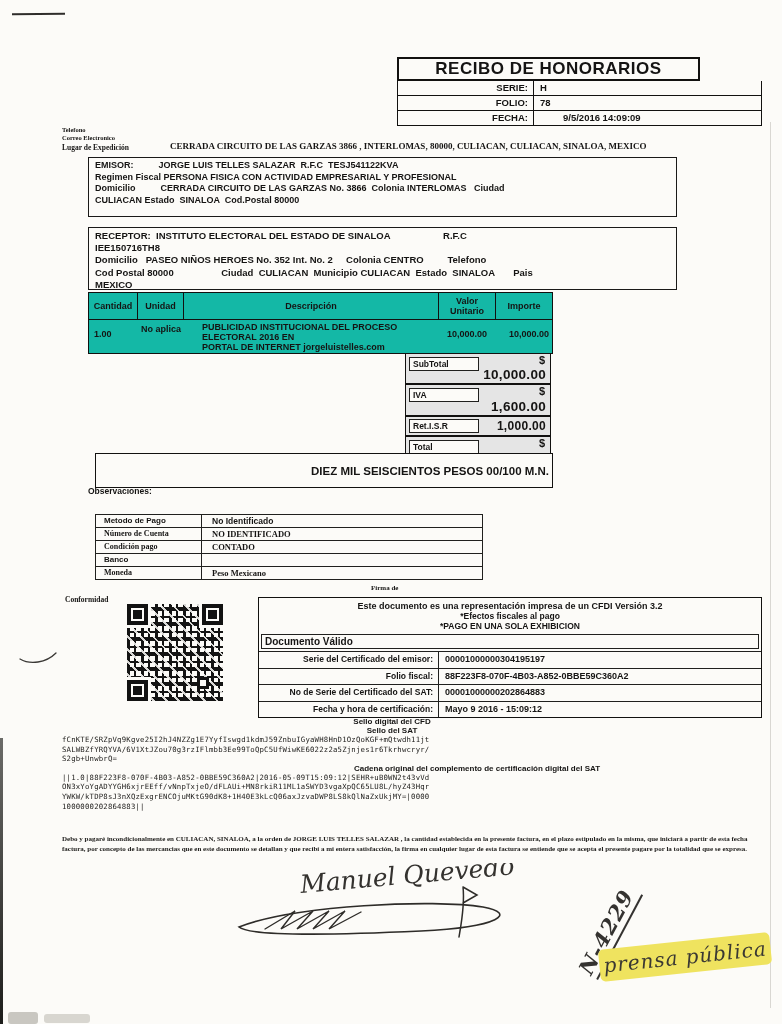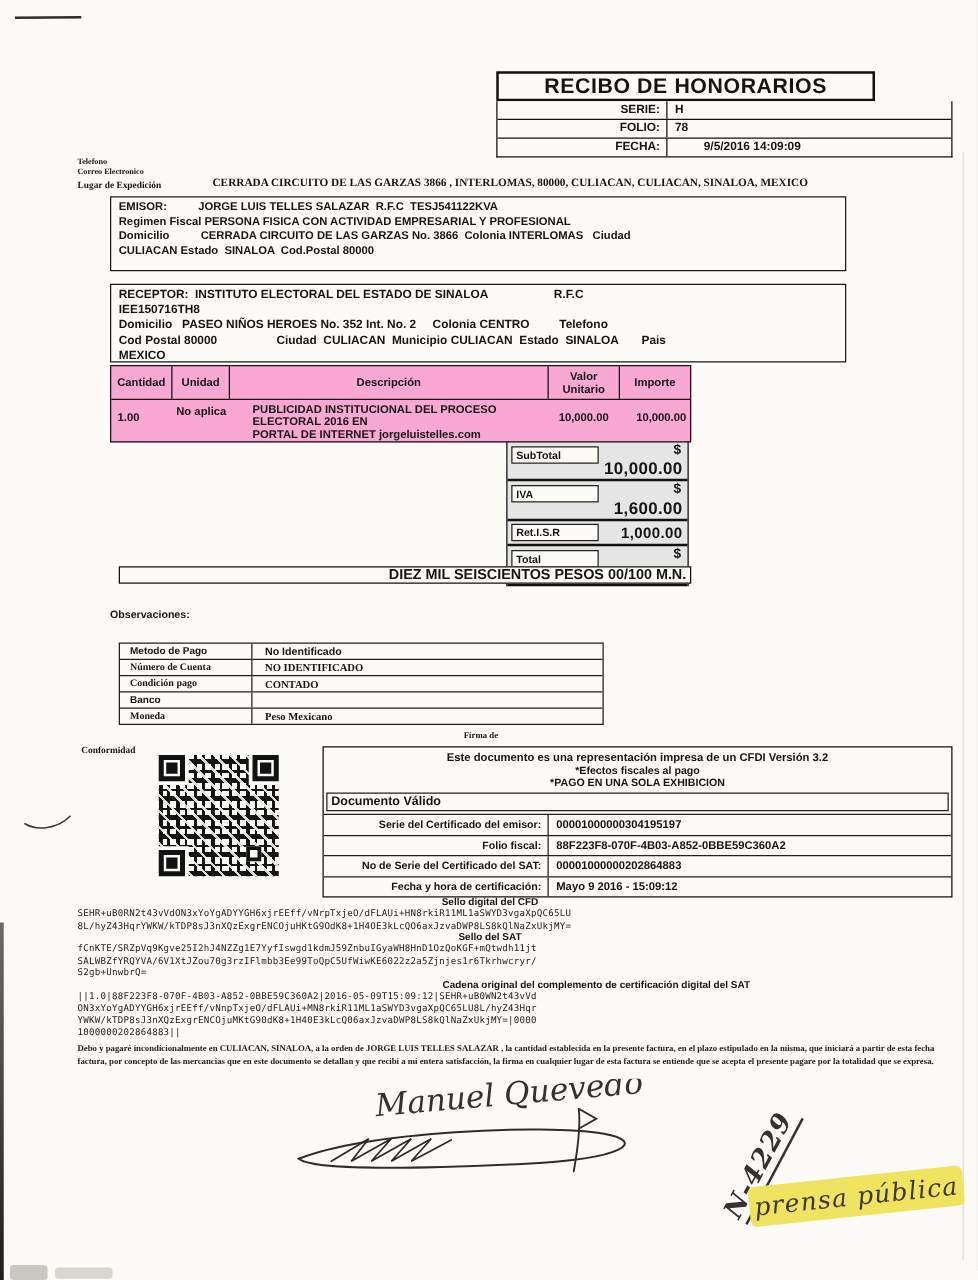--- a/index.html
+++ b/index.html
@@ -32,21 +32,21 @@
   .exp-lug{left:62px;top:143px;font-size:7.5px;font-weight:bold;}
   .exp-val{left:170px;top:141px;font-size:9px;font-weight:bold;}
 
   
   .party{border:1.5px solid #1a1918;box-sizing:border-box;padding:2px 6px;background:#fcfbf8;}
   .emisor{left:88px;top:157px;width:589px;height:60px;font-size:9px;line-height:11.6px;font-weight:bold;}
   .receptor{left:88px;top:227px;width:589px;height:63px;font-size:9.5px;line-height:12.2px;font-weight:bold;}
   .party div{white-space:pre-wrap;}
 
   
-  .items{left:88px;top:292px;width:465px;border:1.5px solid #121110;box-sizing:border-box;background:#f9a8d4;}
+  .items{left:88px;top:292px;width:465px;border:1.5px solid #121110;box-sizing:border-box;background:#14b8a6;}
   .ithead{display:flex;height:26px;border-bottom:1.5px solid #121110;}
   .ithead>div{box-sizing:border-box;border-left:1.5px solid #121110;display:flex;align-items:center;justify-content:center;
               text-align:center;font-weight:bold;font-size:9px;line-height:10px;}
   .ithead>div:first-child{border-left:none;}
   .c-cant{width:48px;}.c-uni{width:46px;}.c-desc{flex:1;}.c-val{width:57px;}.c-imp{width:57px;}
   .itbody{position:relative;height:33px;font-weight:bold;font-size:9px;}
   .it-cant{left:5px;top:9px;}
   .it-uni{left:52px;top:4px;width:40px;line-height:10px;}
   .it-desc{left:113px;top:2px;line-height:10px;}
   .it-valu{right:65px;top:9px;}
@@ -54,21 +54,21 @@
 
   
   .totals{left:405px;top:353px;width:146px;border:1.5px solid #121110;border-bottom:none;box-sizing:border-box;background:#e5e5e5;}
   .trow{position:relative;border-bottom:2px solid #121110;}
   .tlab{position:absolute;left:3px;top:3px;border:1px solid #20201e;font-size:8.5px;font-weight:bold;padding:1px 3px;min-width:62px;background:#fcfbf8;}
   .tcur{position:absolute;right:5px;top:0;font-size:11px;font-weight:bold;}
   .tval{position:absolute;right:4px;bottom:1px;font-size:13.5px;font-weight:bold;letter-spacing:.3px;}
   .trow.short .tval{font-size:12px;bottom:2px;}
 
   
-  .words{left:95px;top:453px;width:458px;height:14px;border:1.5px solid #121110;box-sizing:border-box;
+  .words{left:95px;top:453px;width:458px;height:35px;border:1.5px solid #121110;box-sizing:border-box;
          display:flex;align-items:center;justify-content:flex-end;padding-right:3px;font-size:11.5px;font-weight:bold;background:#fcfbf8;}
 
   .obs{left:88px;top:486px;font-size:8.5px;font-weight:bold;}
 
   
   .pago{left:95px;top:514px;width:388px;border:1.2px solid #20201e;box-sizing:border-box;background:#fcfbf8;}
   .prow{display:flex;height:12px;border-bottom:1.2px solid #20201e;}
   .prow:last-child{border-bottom:none;}
   .plab{width:97px;border-right:1.2px solid #20201e;padding:1px 0 0 8px;font-size:8px;font-weight:bold;}
   .pval{flex:1;padding:1px 0 0 10px;font-size:8.5px;font-weight:bold;}
@@ -267,22 +267,20 @@
       </div>
       <div class="crow">
         <div class="clab">Fecha y hora de certificación:</div>
         <div class="cval">Mayo 9 2016 - 15:09:12</div>
       </div>
     </div>
   </div>
 
   <div class="abs sellos">
     <div class="s-title">Sello digital del CFD</div>
-    <div class="s-text mono pre">SEHR+uB0RN2t43vVdON3xYoYgADYYGH6xjrEEff/vNrpTxjeO/dFLAUi+HN8rkiR11ML1aSWYD3vgaXpQC65LU
-8L/hyZ43HqrYWKW/kTDP8sJ3nXQzExgrENCOjuHKtG9OdK8+1H4OE3kLcQO6axJzvaDWP8LS8kQlNaZxUkjMY=</div>
     <div class="s-title">Sello del SAT</div>
     <div class="s-text mono pre">fCnKTE/SRZpVq9Kgve25I2hJ4NZZg1E7YyfIswgd1kdmJ59ZnbuIGyaWH8HnD1OzQoKGF+mQtwdh11jt
 SALWBZfYRQYVA/6V1XtJZou70g3rzIFlmbb3Ee99ToQpC5UfWiwKE6022z2a5Zjnjes1r6Tkrhwcryr/
 S2gb+UnwbrQ=</div>
     <div class="s-title shift">Cadena original del complemento de certificación digital del SAT</div>
     <div class="s-text mono pre">||1.0|88F223F8-070F-4B03-A852-0BBE59C360A2|2016-05-09T15:09:12|SEHR+uB0WN2t43vVd
 ON3xYoYgADYYGH6xjrEEff/vNnpTxjeO/dFLAUi+MN8rkiR11ML1aSWYD3vgaXpQC65LU8L/hyZ43Hqr
 YWKW/kTDP8sJ3nXQzExgrENCOjuMKtG90dK8+1H40E3kLcQ06axJzvaDWP8LS8kQlNaZxUkjMY=|0000
 1000000202864883||</div>
   </div>

